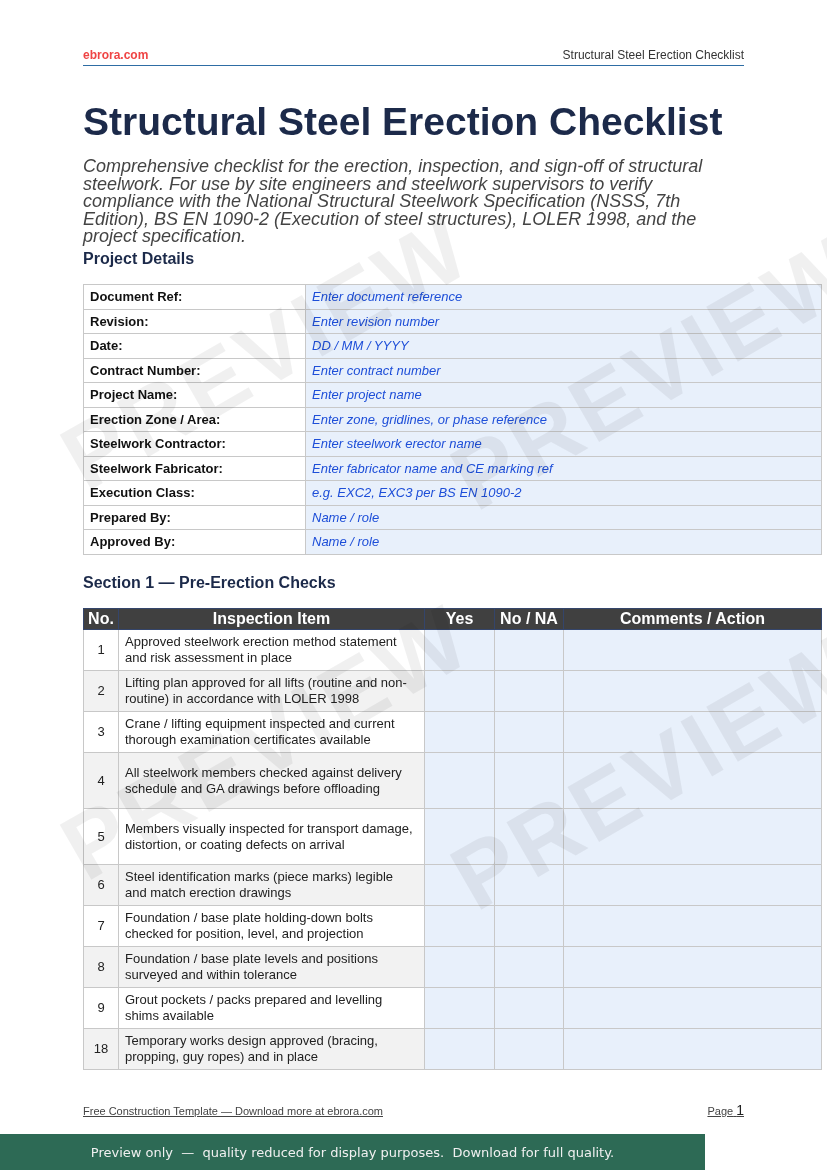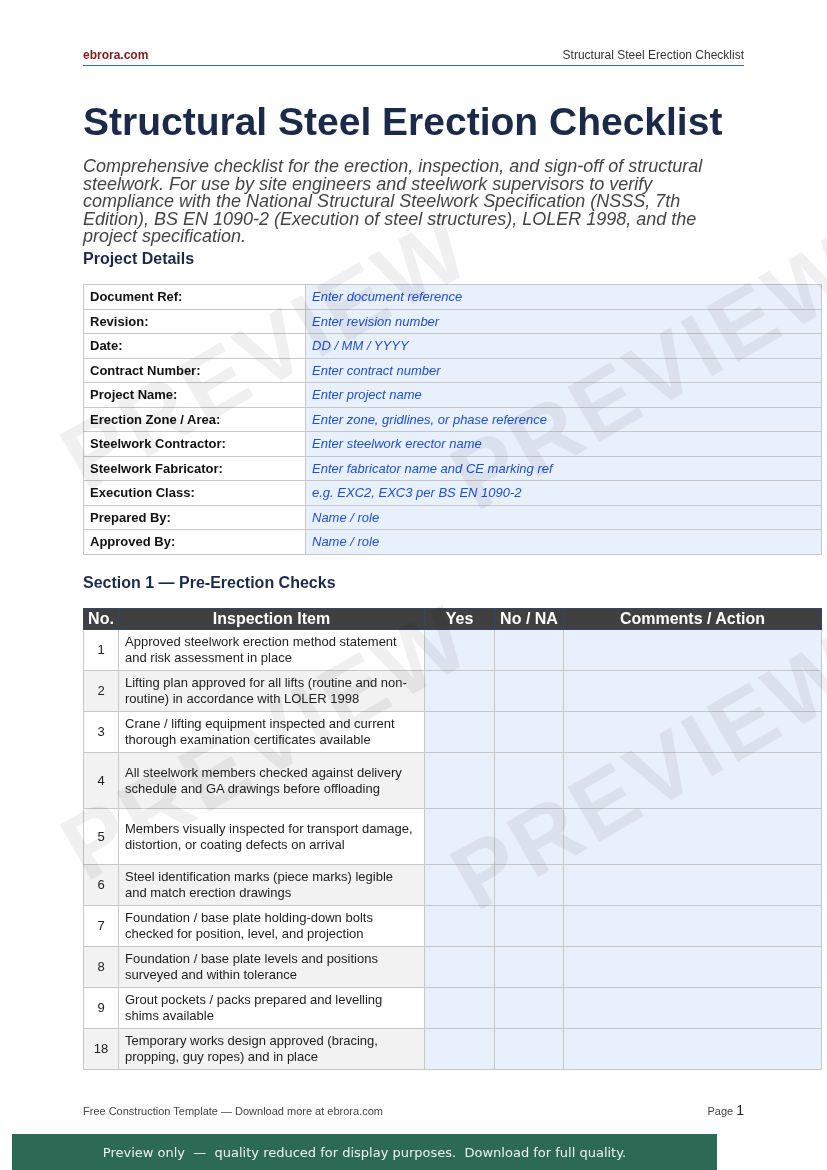--- a/index.html
+++ b/index.html
@@ -5,21 +5,21 @@
   * { box-sizing: border-box; margin: 0; padding: 0; }
   html, body { width: 827px; height: 1170px; background: #ffffff; overflow: hidden; }
   body { position: relative; font-family: "Liberation Sans", sans-serif; color: #222; }
 
   .page-header {
     position: absolute; left: 83px; top: 48px; width: 661px; height: 18px;
     border-bottom: 1px solid #2e6da4;
     display: flex; justify-content: space-between; align-items: flex-start;
     font-size: 12px;
   }
-  .page-header .brand { color: #7f1d1d; font-weight: bold; }
+  .page-header .brand { color: #ef4444; font-weight: bold; }
   .page-header .doc-name { color: #333; }
 
   h1.title {
     position: absolute; left: 83px; top: 100px;
     font-size: 39px; font-weight: bold; color: #1c2a4a; letter-spacing: 0px;
   }
   .intro {
     position: absolute; left: 83px; top: 158px; width: 665px;
     font-size: 18px; line-height: 17.5px; font-style: italic; color: #444;
   }
@@ -57,27 +57,27 @@
 
   .watermark {
     position: absolute; font-size: 92px; font-weight: bold; color: rgba(0,0,0,0.06);
     transform: rotate(-30deg); pointer-events: none; letter-spacing: 4px;
     font-family: "Liberation Sans", sans-serif;
   }
 
   .page-footer {
     position: absolute; left: 83px; top: 1102px; width: 661px;
     display: flex; justify-content: space-between; align-items: baseline;
-    font-size: 11px; color: #444;
+    font-size: 11px; color: #444; text-decoration: underline;
   }
   .page-footer .page-num { font-size: 11px; }
   .page-footer .page-num b { font-size: 14px; font-weight: normal; color: #222; }
 
   .preview-bar {
-    position: absolute; left: 12px; top: 1134px; width: 705px; height: 36px;
+    position: absolute; left: 0; top: 1134px; width: 705px; height: 36px;
     background: #2d6a55; color: #f0f0f0;
     font-family: "DejaVu Sans", sans-serif; font-size: 13px;
     display: flex; align-items: center; justify-content: center; white-space: pre;
   }
 </style>
 </head>
 <body>
 
 <div class="page-header">
   <span class="brand">ebrora.com</span>

